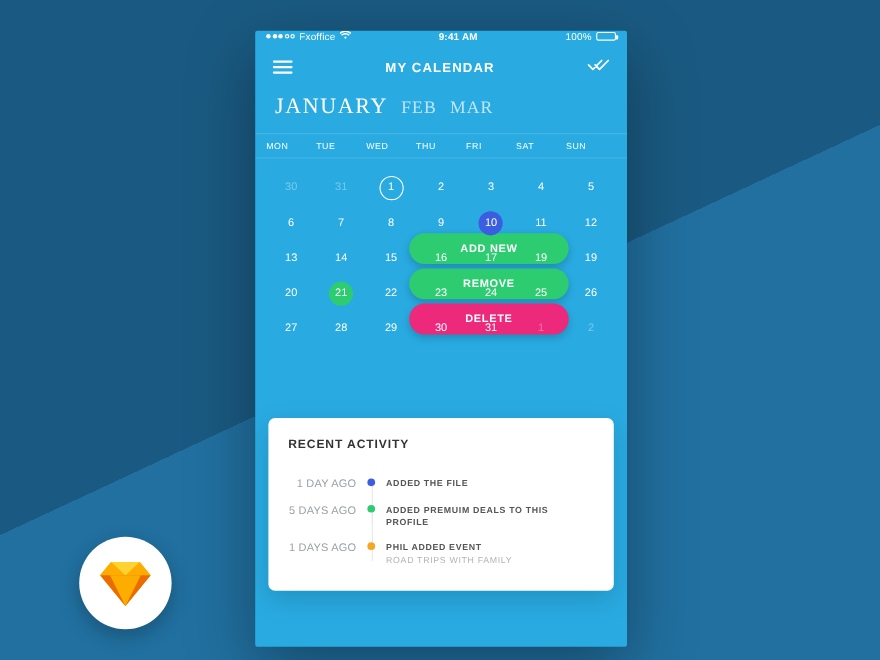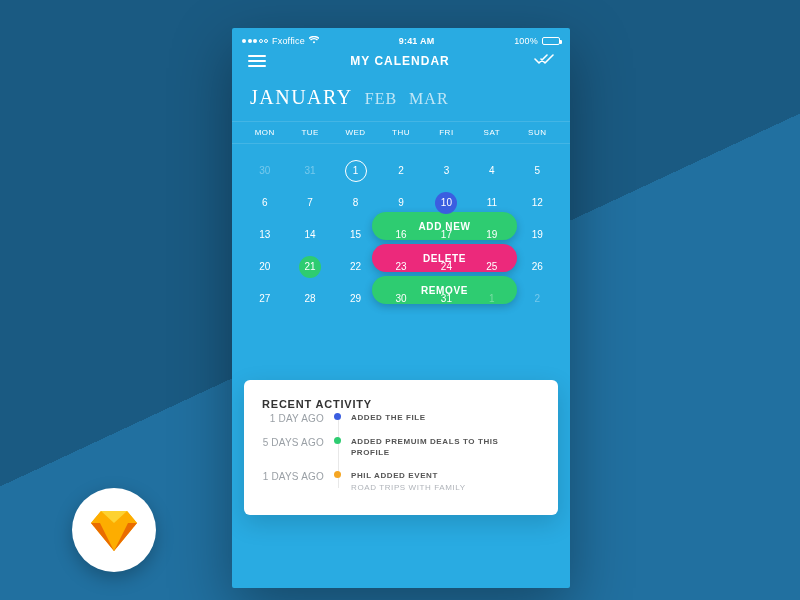--- a/index.html
+++ b/index.html
@@ -16,21 +16,21 @@
     width: 338px; height: 560px;
     background: #29abe2;
     border-radius: 2px;
     box-shadow: 0 20px 60px rgba(0,0,0,0.35);
     overflow: hidden;
     color: #fff;
   }
   .statusbar {
     height: 18px;
     display: flex;
-    align-items: flex-end;
+    align-items: flex-start;
     justify-content: space-between;
     padding: 0 10px;
     font-size: 9px;
     letter-spacing: 0.2px;
   }
   .statusbar .left, .statusbar .right { display: flex; align-items: center; gap: 4px; }
   .dots { display: flex; gap: 1.5px; }
   .dot { width: 4px; height: 4px; border-radius: 50%; background: #fff; }
   .dot.hollow { background: transparent; border: 0.6px solid #fff; }
   .battery { width: 18px; height: 8px; border: 1px solid #fff; border-radius: 2px; position: relative; }
@@ -50,21 +50,21 @@
   .months {
     display: flex; align-items: baseline; gap: 12px;
     padding: 10px 18px 12px;
     font-family: Liberation Serif, serif;
   }
   .months .current { font-size: 20px; font-weight: 300; letter-spacing: 1.5px; }
   .months .other { font-size: 16px; opacity: 0.7; letter-spacing: 1px; cursor:pointer;}
   .weekdays, .week {
     display: grid;
     grid-template-columns: repeat(7, 1fr);
-    text-align: center;
+    text-align: left;
   }
   .weekdays {
     font-size: 8px;
     letter-spacing: 0.5px;
     padding: 6px 10px;
     border-top: 1px solid rgba(255,255,255,0.12);
     border-bottom: 1px solid rgba(255,255,255,0.12);
   }
   .grid { padding: 4px 10px 0; position: relative; }
   .week { }
@@ -100,21 +100,21 @@
   .pill.p { background: #ec297b; }
   .card {
     position: absolute;
     left: 12px; right: 12px; top: 352px;
     background: #fff;
     border-radius: 6px;
     padding: 18px 18px 10px;
     color: #333;
     box-shadow: 0 8px 24px rgba(0,0,0,0.15);
   }
-  .card h3 { font-size: 11px; letter-spacing: 0.8px; font-weight: 700; margin-bottom: 2px; }
+  .card h3 { font-size: 11px; letter-spacing: 0.8px; font-weight: 700; margin-bottom: 24px; }
   .activity { display:flex; align-items:flex-start; gap:10px; margin-bottom: 12px; position:relative;}
   .activity .time { width: 62px; text-align:right; font-size:10px; color:#9aa0a6; letter-spacing:0.2px; padding-top:1px;}
   .marker { width:7px; height:7px; border-radius:50%; margin-top:1px; flex-shrink:0; position:relative; z-index:2;}
   .line { position:absolute; left:76px; top:3px; bottom:-30px; width:1px; background:#e8e8e8; z-index:1;}
   .activity:last-child .line { display:none; }
   .atext { font-size:8px; letter-spacing:0.6px; color:#555; font-weight:600; line-height:1.4;}
   .atext .sub { display:block; color:#b0b4ba; font-weight:500;}
   .sketch-badge {
     position:absolute; left:72px; bottom:28px;
     width:84px; height:84px; border-radius:50%;
@@ -177,22 +177,22 @@
       <div>WED</div>
       <div>THU</div>
       <div>FRI</div>
       <div>SAT</div>
       <div>SUN</div>
     </div>
 
   <div class="grid" id="grid">
     <div class="actions">
       <div class="pill g">ADD NEW</div>
+      <div class="pill g">REMOVE</div>
       <div class="pill p">DELETE</div>
-      <div class="pill g">REMOVE</div>
     </div>
   <div class="week">
         <div class="day faded">
           <span class="ring">30</span>
         </div>
         <div class="day faded">
           <span class="ring">31</span>
         </div>
         <div class="day outline">
           <span class="ring">1</span>

